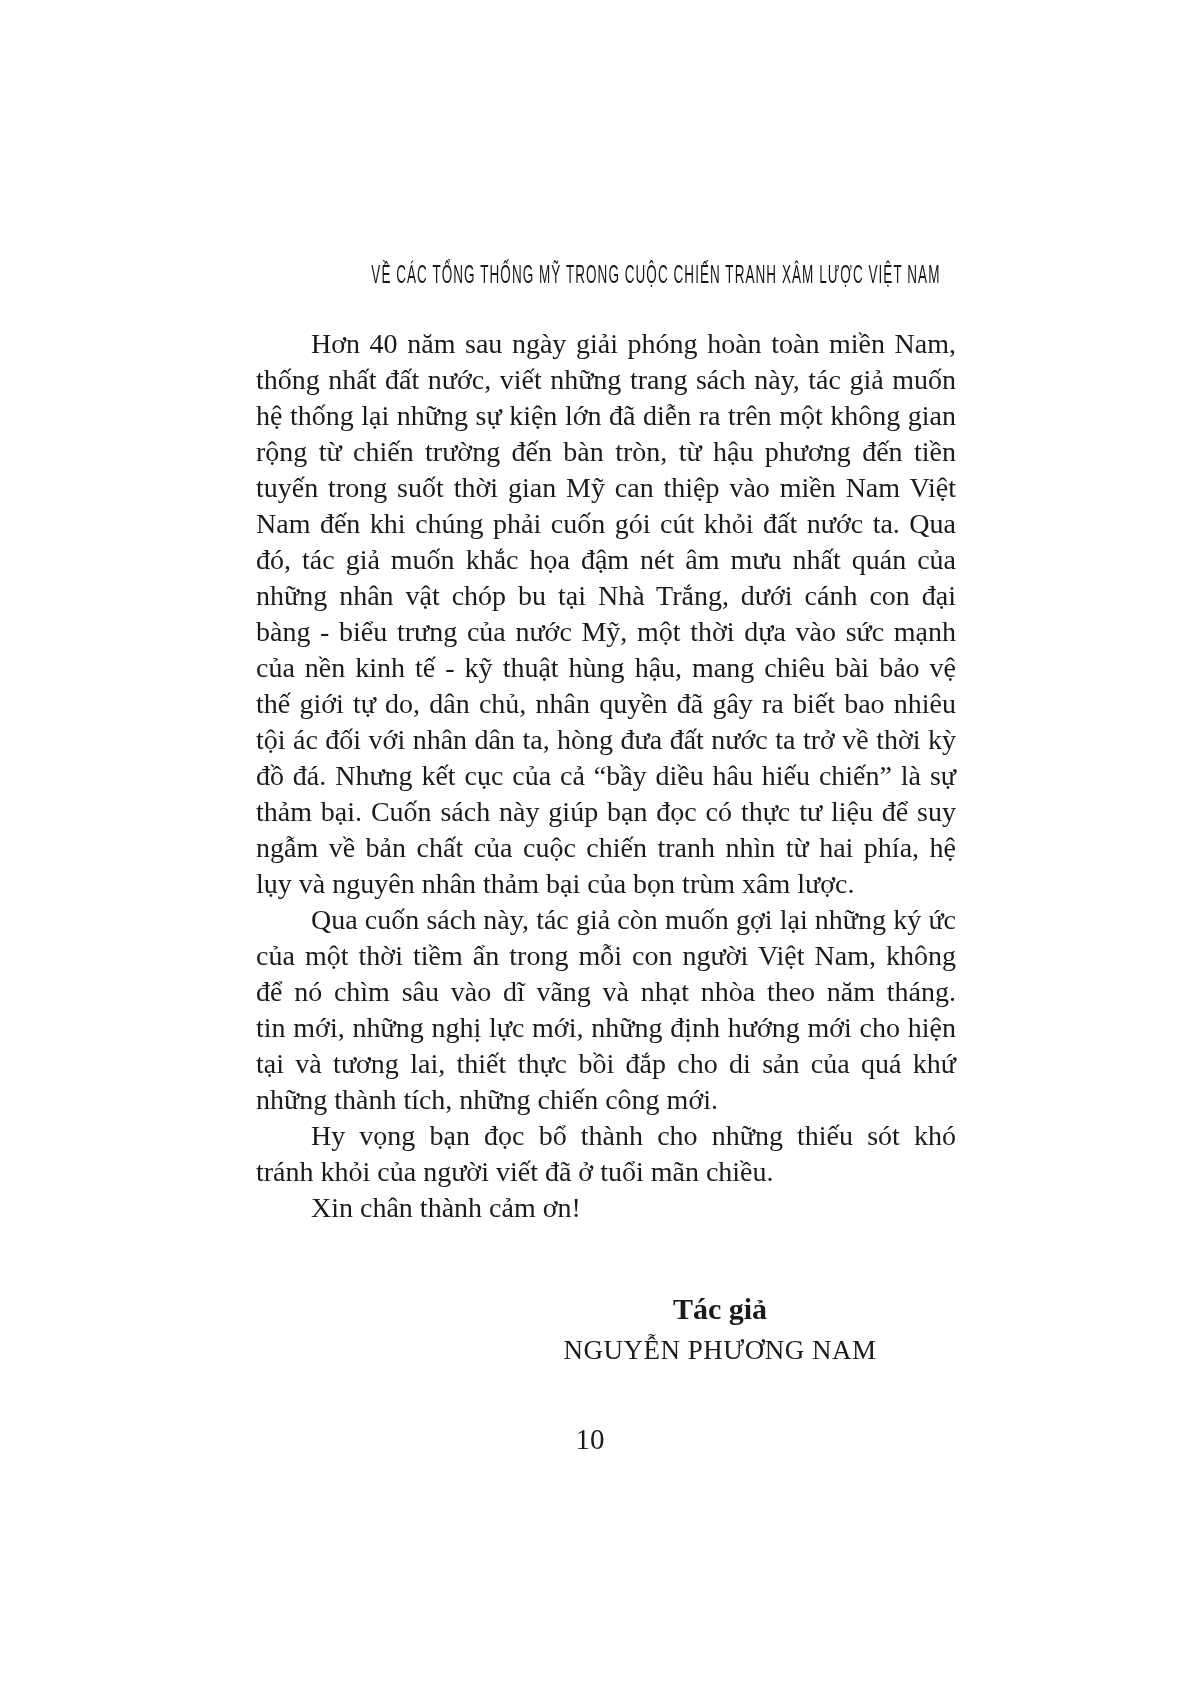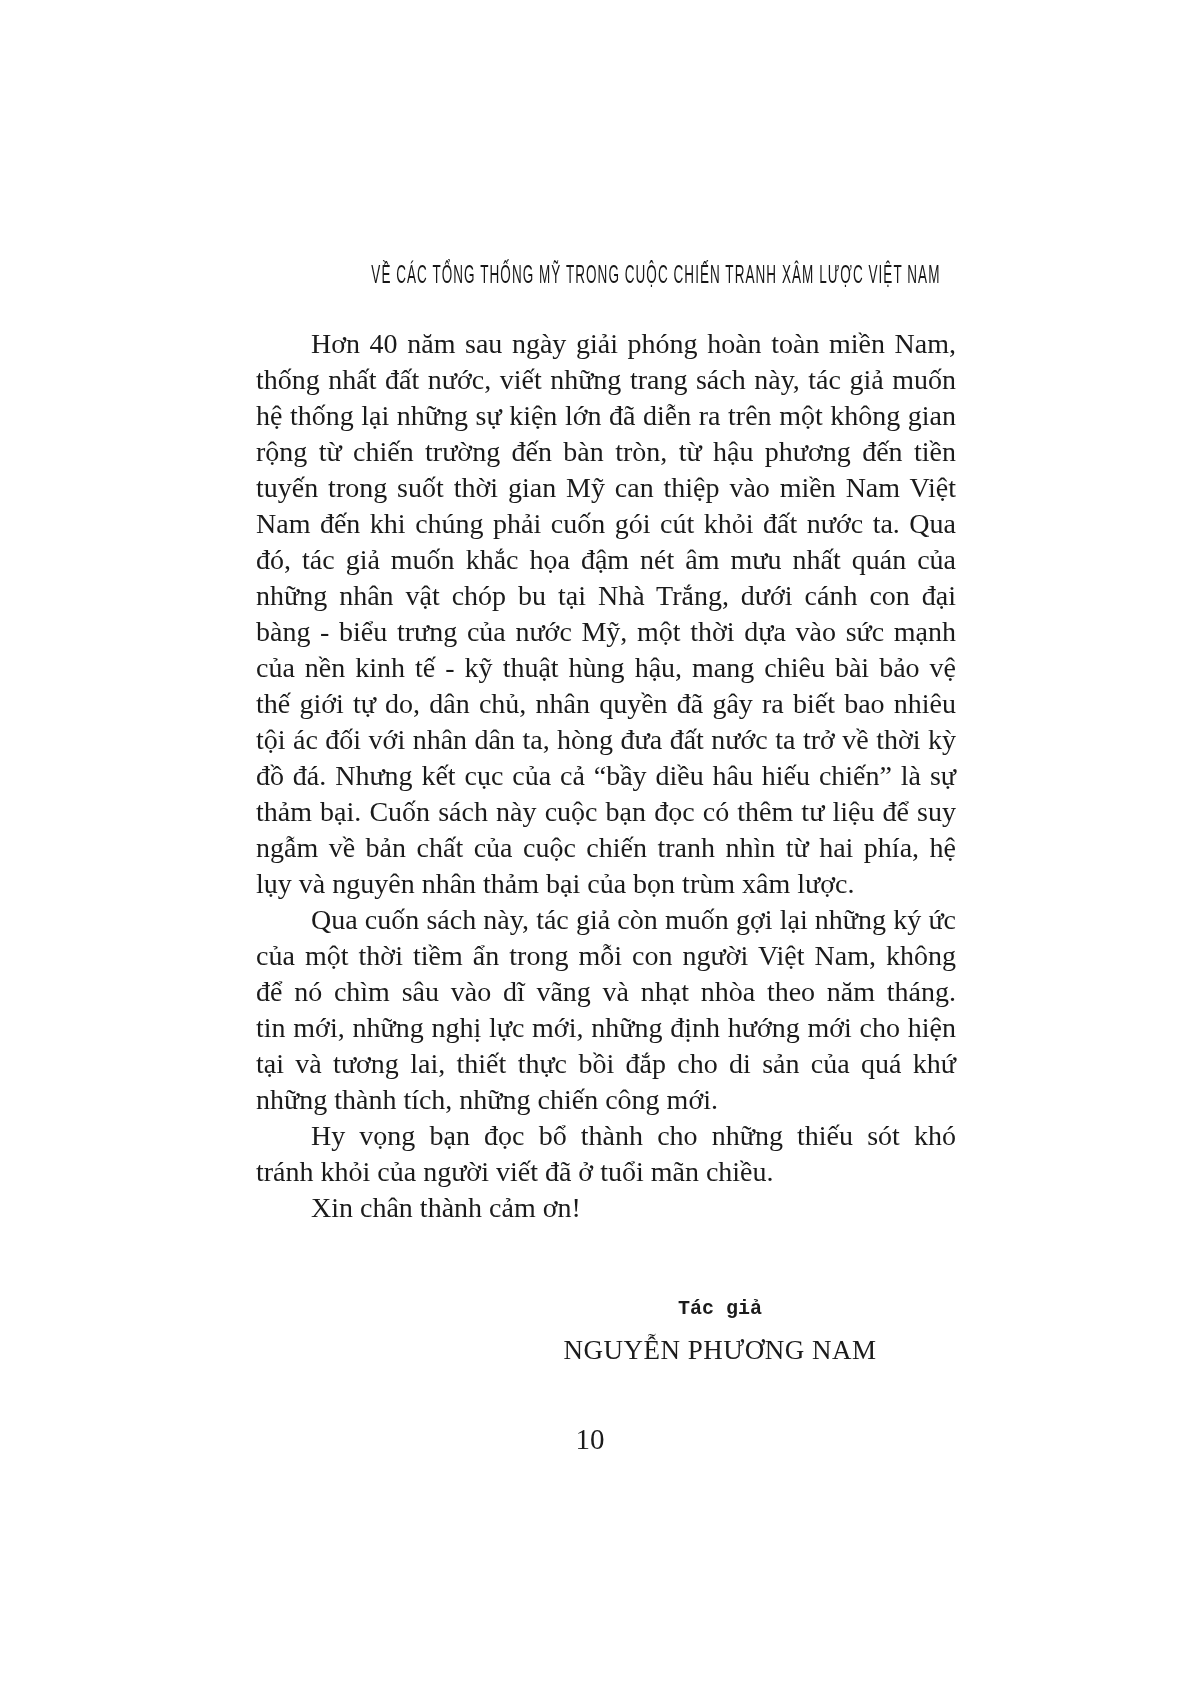--- a/index.html
+++ b/index.html
@@ -62,23 +62,22 @@
     width: 520px;
     text-align: center;
   }
   .sig-dateline {
     font-style: italic;
     font-size: 30px;
     line-height: 42px;
   }
   .sig-role {
     font-weight: bold;
-    font-size: 20px;
+    font-size: 30px;
     line-height: 42px;
-    font-family: Liberation Mono, monospace;
   }
   .sig-author {
     font-weight: normal;
     font-size: 27px;
     line-height: 40px;
     letter-spacing: 0.5px;
   }
 
   
   .folio {
@@ -107,21 +106,21 @@
       <div class="line">rộng từ chiến trường đến bàn tròn, từ hậu phương đến tiền</div>
       <div class="line">tuyến trong suốt thời gian Mỹ can thiệp vào miền Nam Việt</div>
       <div class="line">Nam đến khi chúng phải cuốn gói cút khỏi đất nước ta. Qua</div>
       <div class="line">đó, tác giả muốn khắc họa đậm nét âm mưu nhất quán của</div>
       <div class="line">những nhân vật chóp bu tại Nhà Trắng, dưới cánh con đại</div>
       <div class="line">bàng - biểu trưng của nước Mỹ, một thời dựa vào sức mạnh</div>
       <div class="line">của nền kinh tế - kỹ thuật hùng hậu, mang chiêu bài bảo vệ</div>
       <div class="line">thế giới tự do, dân chủ, nhân quyền đã gây ra biết bao nhiêu</div>
       <div class="line">tội ác đối với nhân dân ta, hòng đưa đất nước ta trở về thời kỳ</div>
       <div class="line">đồ đá. Nhưng kết cục của cả “bầy diều hâu hiếu chiến” là sự</div>
-      <div class="line">thảm bại. Cuốn sách này cuộc bạn đọc có thêm tư liệu để suy</div>
+      <div class="line">thảm bại. Cuốn sách này giúp bạn đọc có thực tư liệu để suy</div>
       <div class="line">ngẫm về bản chất của cuộc chiến tranh nhìn từ hai phía, hệ</div>
       <div class="line last">lụy và nguyên nhân thảm bại của bọn trùm xâm lược.</div>
       <div class="line first">Qua cuốn sách này, tác giả còn muốn gợi lại những ký ức</div>
       <div class="line">của một thời tiềm ẩn trong mỗi con người Việt Nam, không</div>
       <div class="line">để nó chìm sâu vào dĩ vãng và nhạt nhòa theo năm tháng.</div>
       <div class="line">tin mới, những nghị lực mới, những định hướng mới cho hiện</div>
       <div class="line">tại và tương lai, thiết thực bồi đắp cho di sản của quá khứ</div>
       <div class="line last">những thành tích, những chiến công mới.</div>
       <div class="line first">Hy vọng bạn đọc bổ thành cho những thiếu sót khó</div>
       <div class="line last">tránh khỏi của người viết đã ở tuổi mãn chiều.</div>

